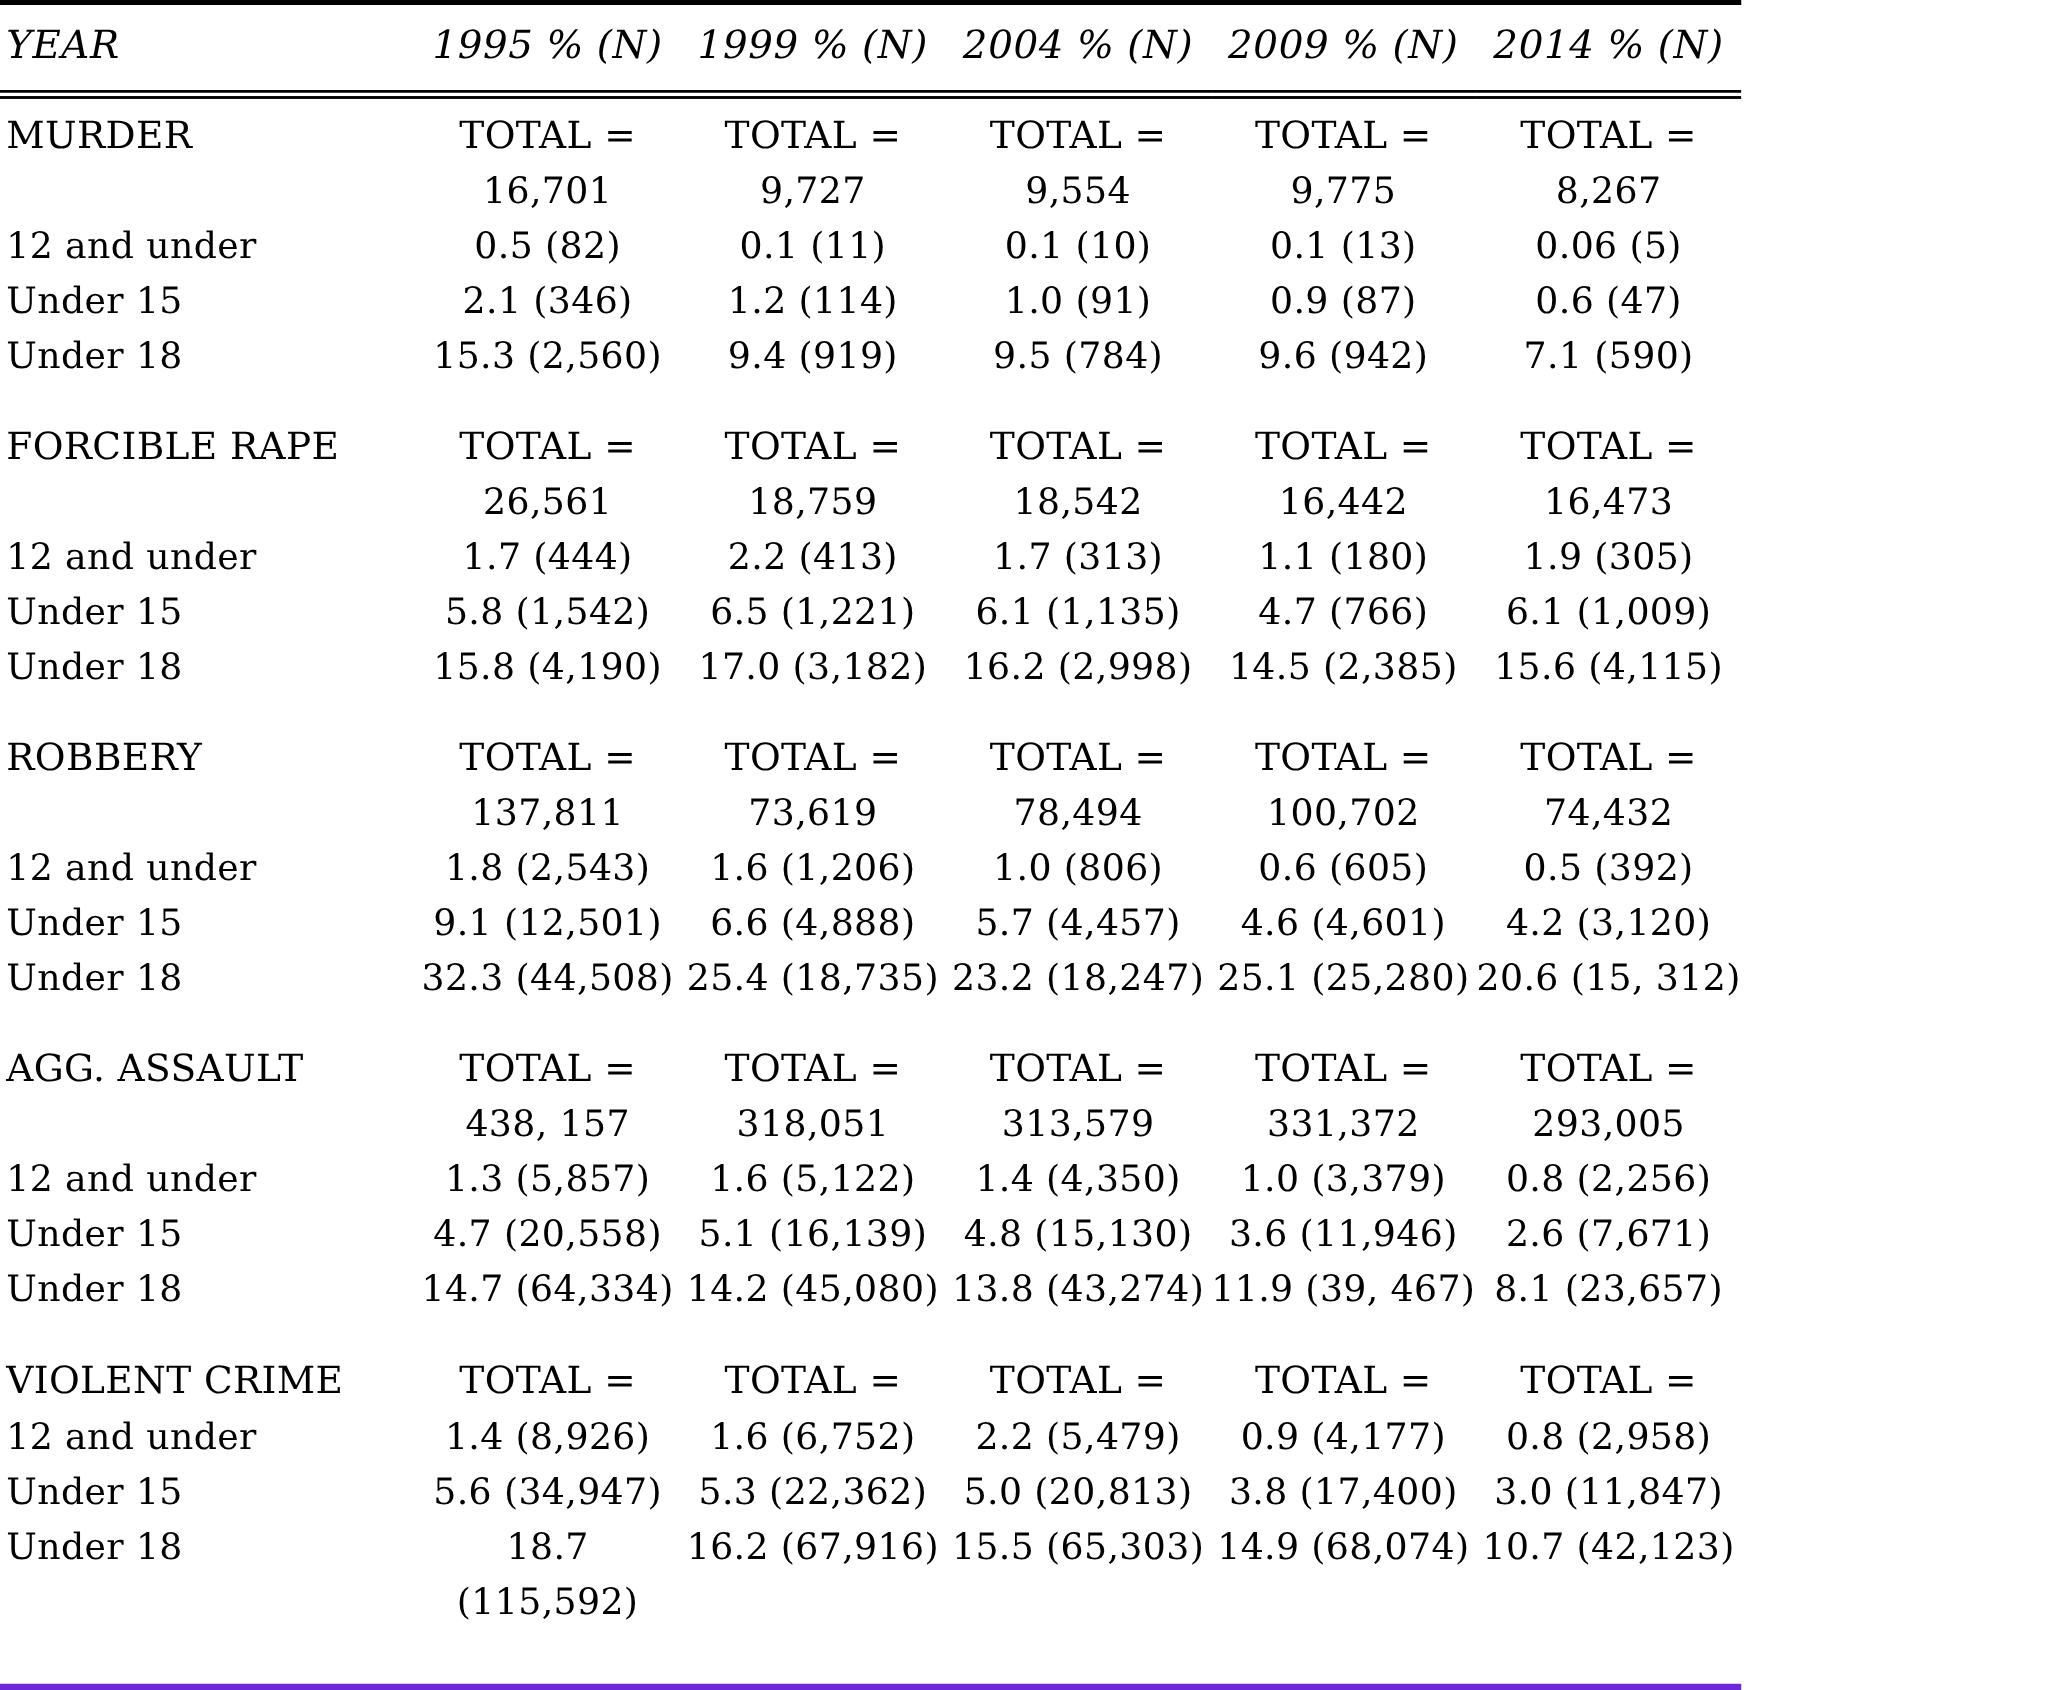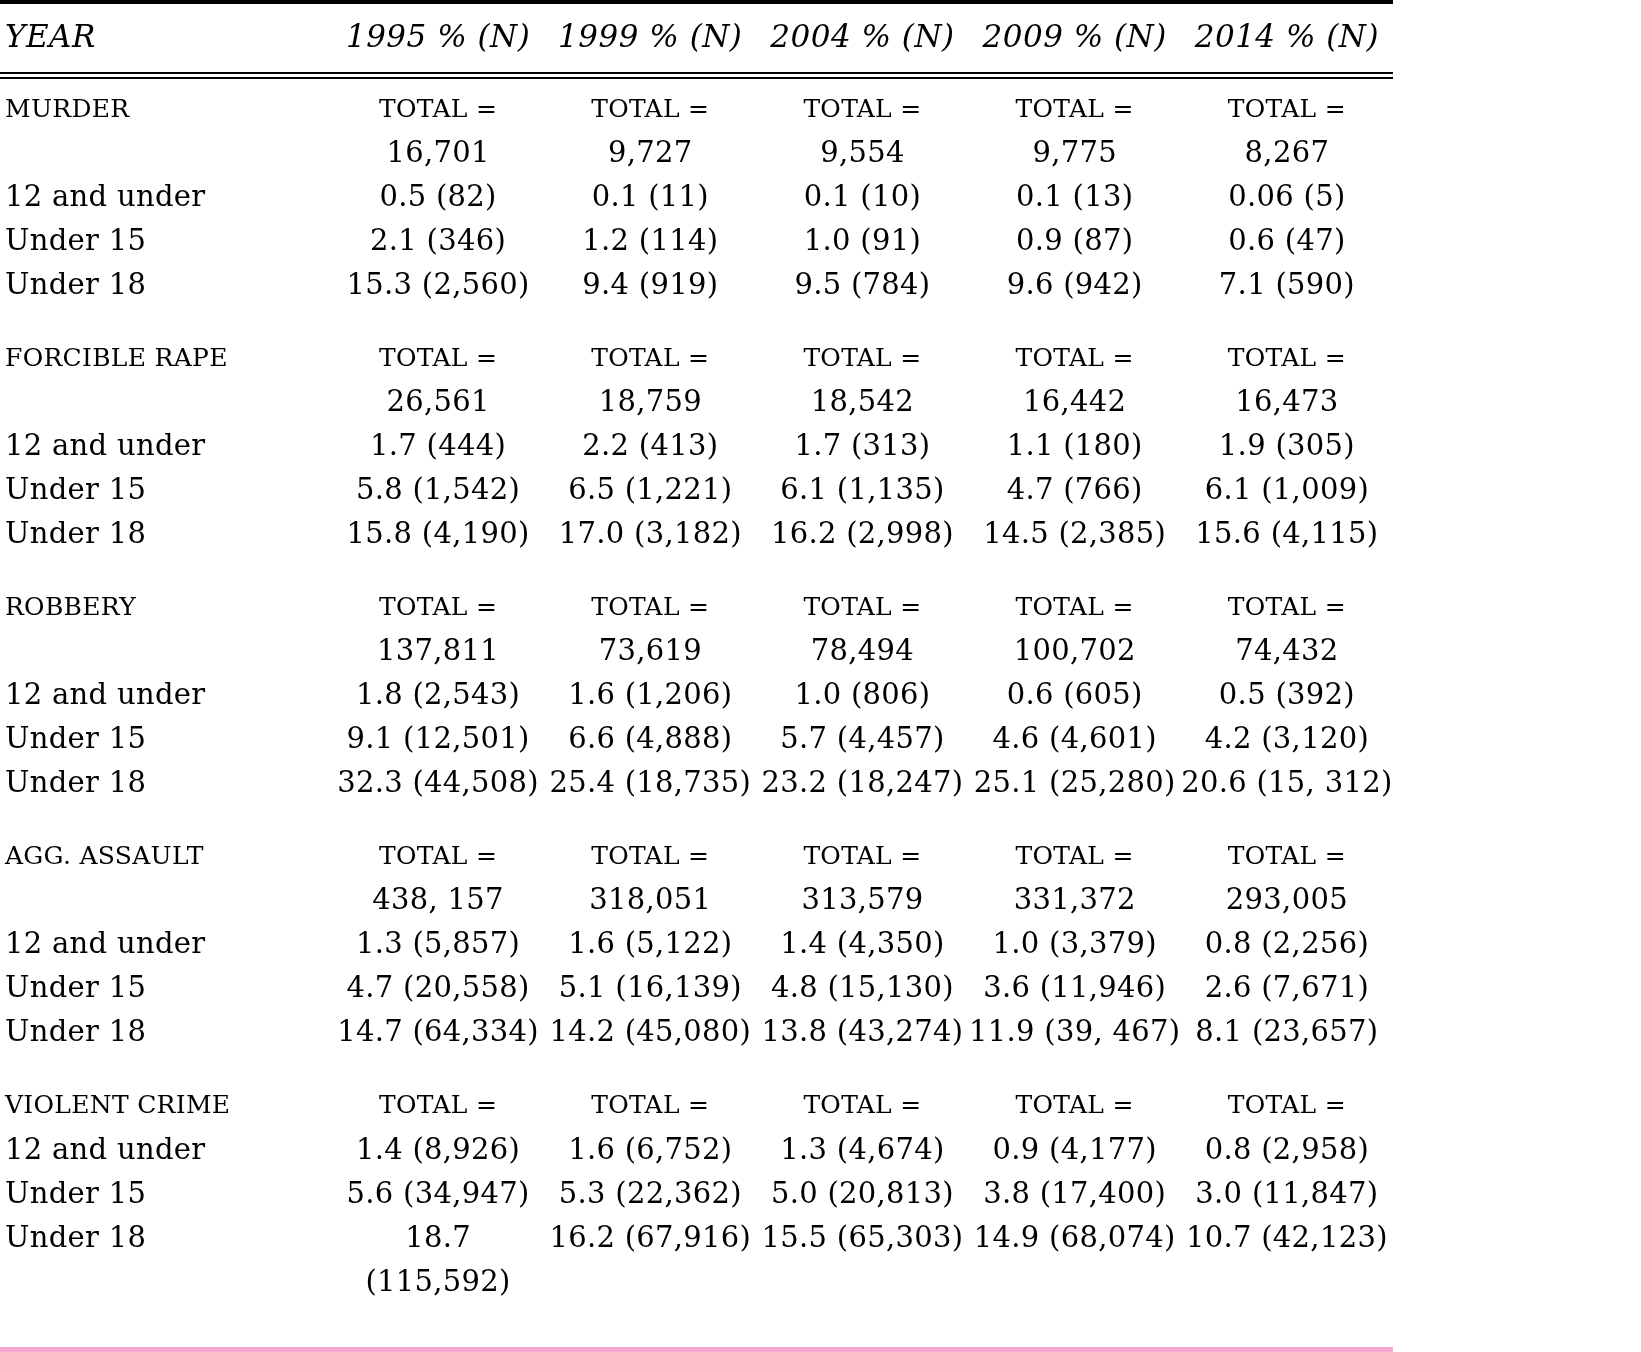--- a/index.html
+++ b/index.html
@@ -9,21 +9,21 @@
   }
   .page {
     position: relative;
     width: 1393px;
     height: 1352px;
     box-sizing: border-box;
     background: #ffffff;
     color: #000000;
     font-family: "DejaVu Serif", serif;
     border-top: 4px solid #000;
-    border-bottom: 5px solid #f9a8d4;
+    border-bottom: 5px solid #6d28d9;
     overflow: hidden;
   }
   table.crime-table {
     width: 100%;
     border-collapse: collapse;
     table-layout: fixed;
   }
   col.label-col   { width: 332px; }
   col.year-col    { width: auto; }
 
@@ -50,21 +50,21 @@
     padding: 0;
     letter-spacing: 0.3px;
   }
   tbody td.crime-cell,
   tbody td.age-label-cell {
     text-align: left;
     padding-left: 5px;
   }
   tr.section-head td {
     padding-top: 30px;
-    font-size: 25px;
+    font-size: 30px;
   }
   tr.section-head.first td {
     padding-top: 8px;
   }
   tr.total-value-row td {
     line-height: 43px;
   }
 </style>
 </head>
 <body>
@@ -255,21 +255,21 @@
           <td>TOTAL =</td>
           <td>TOTAL =</td>
           <td>TOTAL =</td>
           <td>TOTAL =</td>
           <td>TOTAL =</td>
         </tr>
         <tr>
           <td class="age-label-cell">12 and under</td>
           <td>1.4 (8,926)</td>
           <td>1.6 (6,752)</td>
-          <td>1.3 (4,674)</td>
+          <td>2.2 (5,479)</td>
           <td>0.9 (4,177)</td>
           <td>0.8 (2,958)</td>
         </tr>
         <tr>
           <td class="age-label-cell">Under 15</td>
           <td>5.6 (34,947)</td>
           <td>5.3 (22,362)</td>
           <td>5.0 (20,813)</td>
           <td>3.8 (17,400)</td>
           <td>3.0 (11,847)</td>

